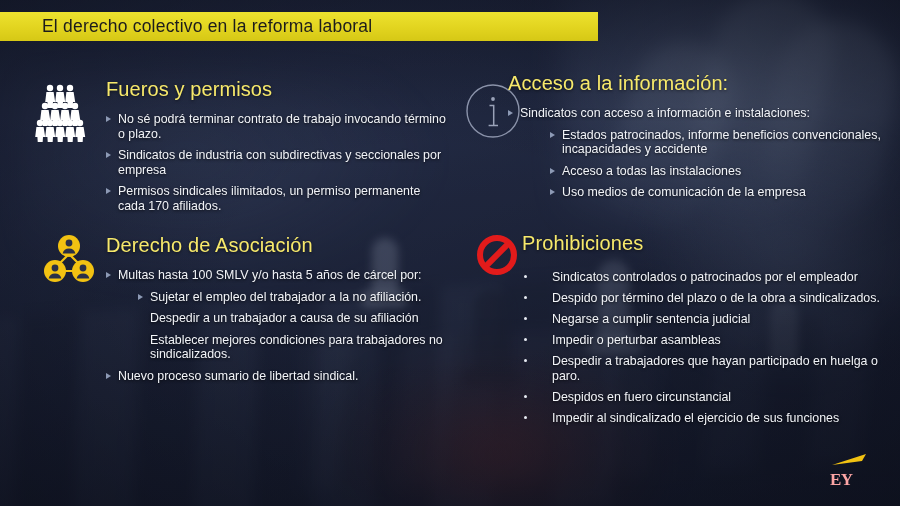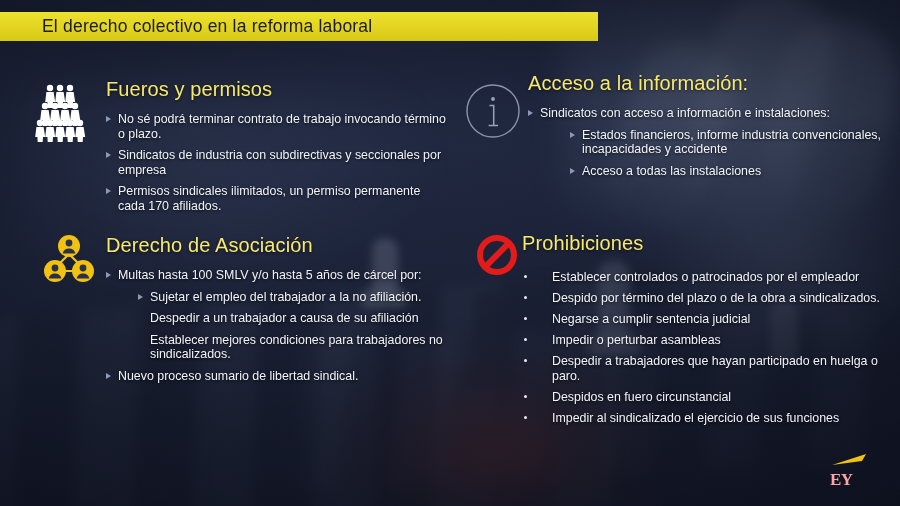--- a/index.html
+++ b/index.html
@@ -233,28 +233,29 @@
   <div class="block" style="left:460px;top:72px;width:430px;">
     <div class="icon-wrap" style="left:4px;top:10px;">
       <svg class="info-icon" viewBox="0 0 58 58" xmlns="http://www.w3.org/2000/svg">
         <circle cx="29" cy="29" r="26" fill="none" stroke="#8b93aa" stroke-width="1.4"></circle>
         <circle cx="29" cy="17" r="1.9" fill="#9aa2b8"></circle>
         <path d="M25.5 23.5h4.2v20" fill="none" stroke="#9aa2b8" stroke-width="1.5"></path>
         <path d="M24.6 43.5h9.4" fill="none" stroke="#9aa2b8" stroke-width="1.5"></path>
       </svg>
     </div>
 
-    <div style="margin-left:68px;">
+    <div style="margin-left:48px;">
       <div class="block-head">
         <div class="block-title">Acceso a la información:</div>
       </div>
       <ul class="body-list">
         <li class="li"><span class="tri"></span><span>Sindicatos con acceso a información e instalaciones:</span></li>
-        <li class="li sub"><span class="tri"></span><span>Estados financieros, informe industria convencionales, incapacidades y accidente</span></li>
+        <li class="li sub"><span class="tri"></span><span>Estados patrocinados, informe beneficios convencionales, incapacidades y accidente</span></li>
         <li class="li sub"><span class="tri"></span><span>Acceso a todas las instalaciones</span></li>
+        <li class="li sub"><span class="tri"></span><span>Uso medios de comunicación de la empresa</span></li>
       </ul>
     </div>
   </div>
 
   <div class="block" style="left:28px;top:234px;width:430px;">
     <div class="icon-wrap" style="left:14px;top:0px;">
       <svg class="assoc-icon" viewBox="0 0 54 50" xmlns="http://www.w3.org/2000/svg">
 
         <path d="M27 20 L13 34 M27 20 L41 34 M19 37 L35 37" stroke="#f2c212" stroke-width="2.2" fill="none" stroke-linecap="round"></path>
 
@@ -298,21 +299,21 @@
         <circle cx="21" cy="21" r="17" fill="none" stroke="#e21b1b" stroke-width="6"></circle>
         <path d="M9.2 32.8 L32.8 9.2" stroke="#e21b1b" stroke-width="6" stroke-linecap="butt"></path>
       </svg>
     </div>
 
     <div style="margin-left:48px;">
       <div class="block-head">
         <div class="block-title">Prohibiciones</div>
       </div>
       <ul class="body-list" style="margin-top:4px;">
-        <li class="dotli"><span class="dot"></span><span>Establecer controlados o patrocinados por el empleador</span></li>
+        <li class="dotli"><span class="dot"></span><span>Sindicatos controlados o patrocinados por el empleador</span></li>
         <li class="dotli"><span class="dot"></span><span>Despido por término del plazo o de la obra a sindicalizados.</span></li>
         <li class="dotli"><span class="dot"></span><span>Negarse a cumplir sentencia judicial</span></li>
         <li class="dotli"><span class="dot"></span><span>Impedir o perturbar asambleas</span></li>
         <li class="dotli"><span class="dot"></span><span>Despedir a trabajadores que hayan participado en huelga o paro.</span></li>
         <li class="dotli"><span class="dot"></span><span>Despidos en fuero circunstancial</span></li>
         <li class="dotli"><span class="dot"></span><span>Impedir al sindicalizado el ejercicio de sus funciones</span></li>
       </ul>
     </div>
   </div>
 

